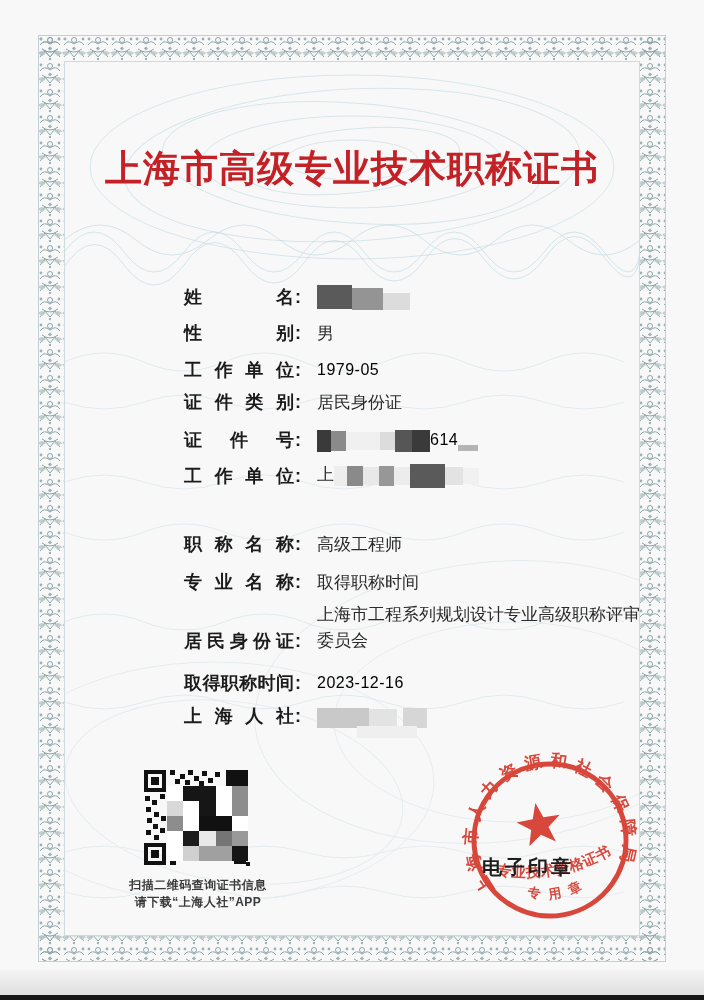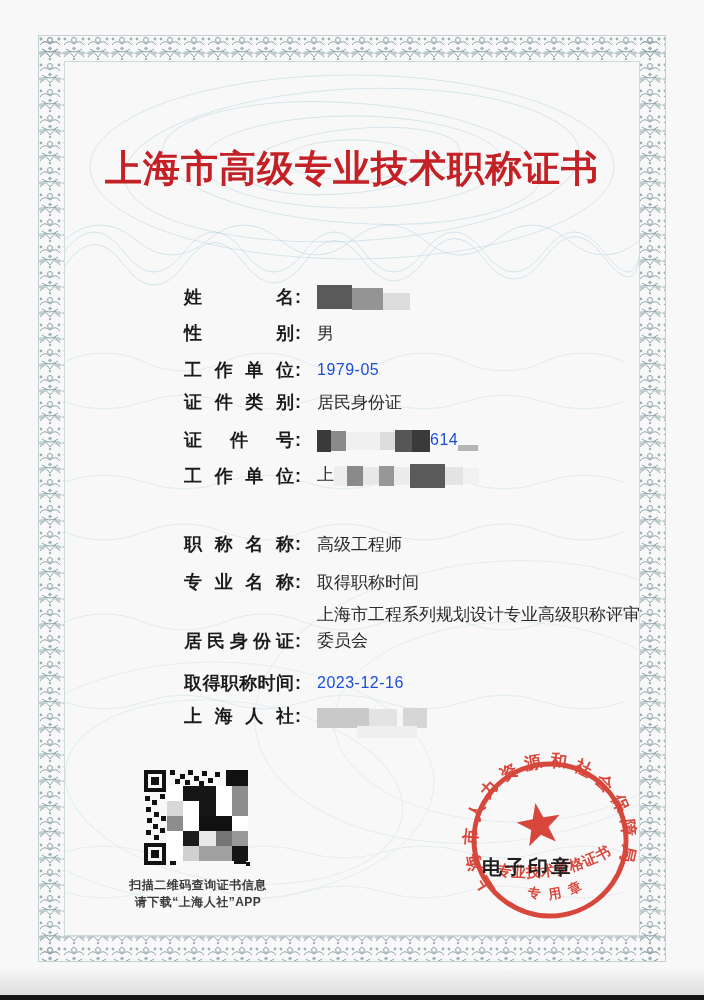--- a/index.html
+++ b/index.html
@@ -14,21 +14,21 @@
     font-family:"Liberation Sans",sans-serif;}
 
   
   .row{position:absolute;left:140px;display:flex;align-items:flex-end;white-space:nowrap;margin-left:44px;}
   .flabel{display:inline-block;width:110px;font-size:18px;font-weight:bold;color:#1b1b1b;
     text-align:justify;text-align-last:justify;line-height:24px;}
   .fcolon{font-size:18px;font-weight:bold;color:#1b1b1b;line-height:24px;margin-left:1px;}
   .fvalue{margin-left:16px;font-family:"DejaVu Serif",serif;font-size:17px;color:#2a2a2a;
     line-height:24px;}
   .fvalue.wrap{white-space:normal;max-width:338px;line-height:26px;}
-  .fvalue.num{font-family:"Liberation Sans",sans-serif;font-size:16px;letter-spacing:.5px;color:#1d4ed8;}
+  .fvalue.num{font-family:"Liberation Sans",sans-serif;font-size:16px;letter-spacing:.5px;color:#000000;}
   .r{display:inline-block;vertical-align:middle;margin-right:0px;}
 
   
   .qr-wrap{position:absolute;left:142px;top:766px;width:110px;height:103px;}
   .qr-mosaic{position:absolute;left:25px;top:20px;display:grid;
     grid-template-columns:repeat(5,16.2px);grid-auto-rows:15px;}
   .qr-captions{position:absolute;left:112px;top:877px;width:172px;text-align:center;
     font-size:12px;font-weight:bold;color:#3a3a3a;line-height:17px;letter-spacing:.5px;}
 
   

